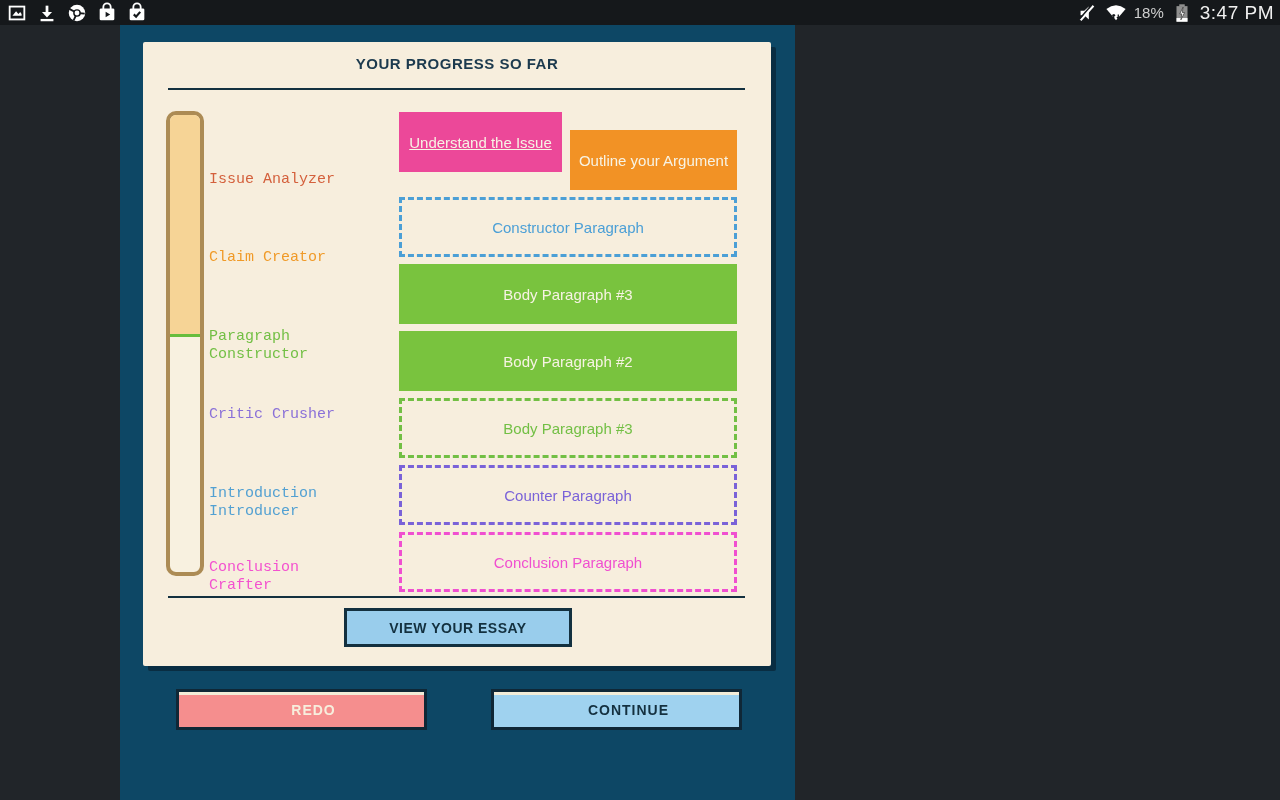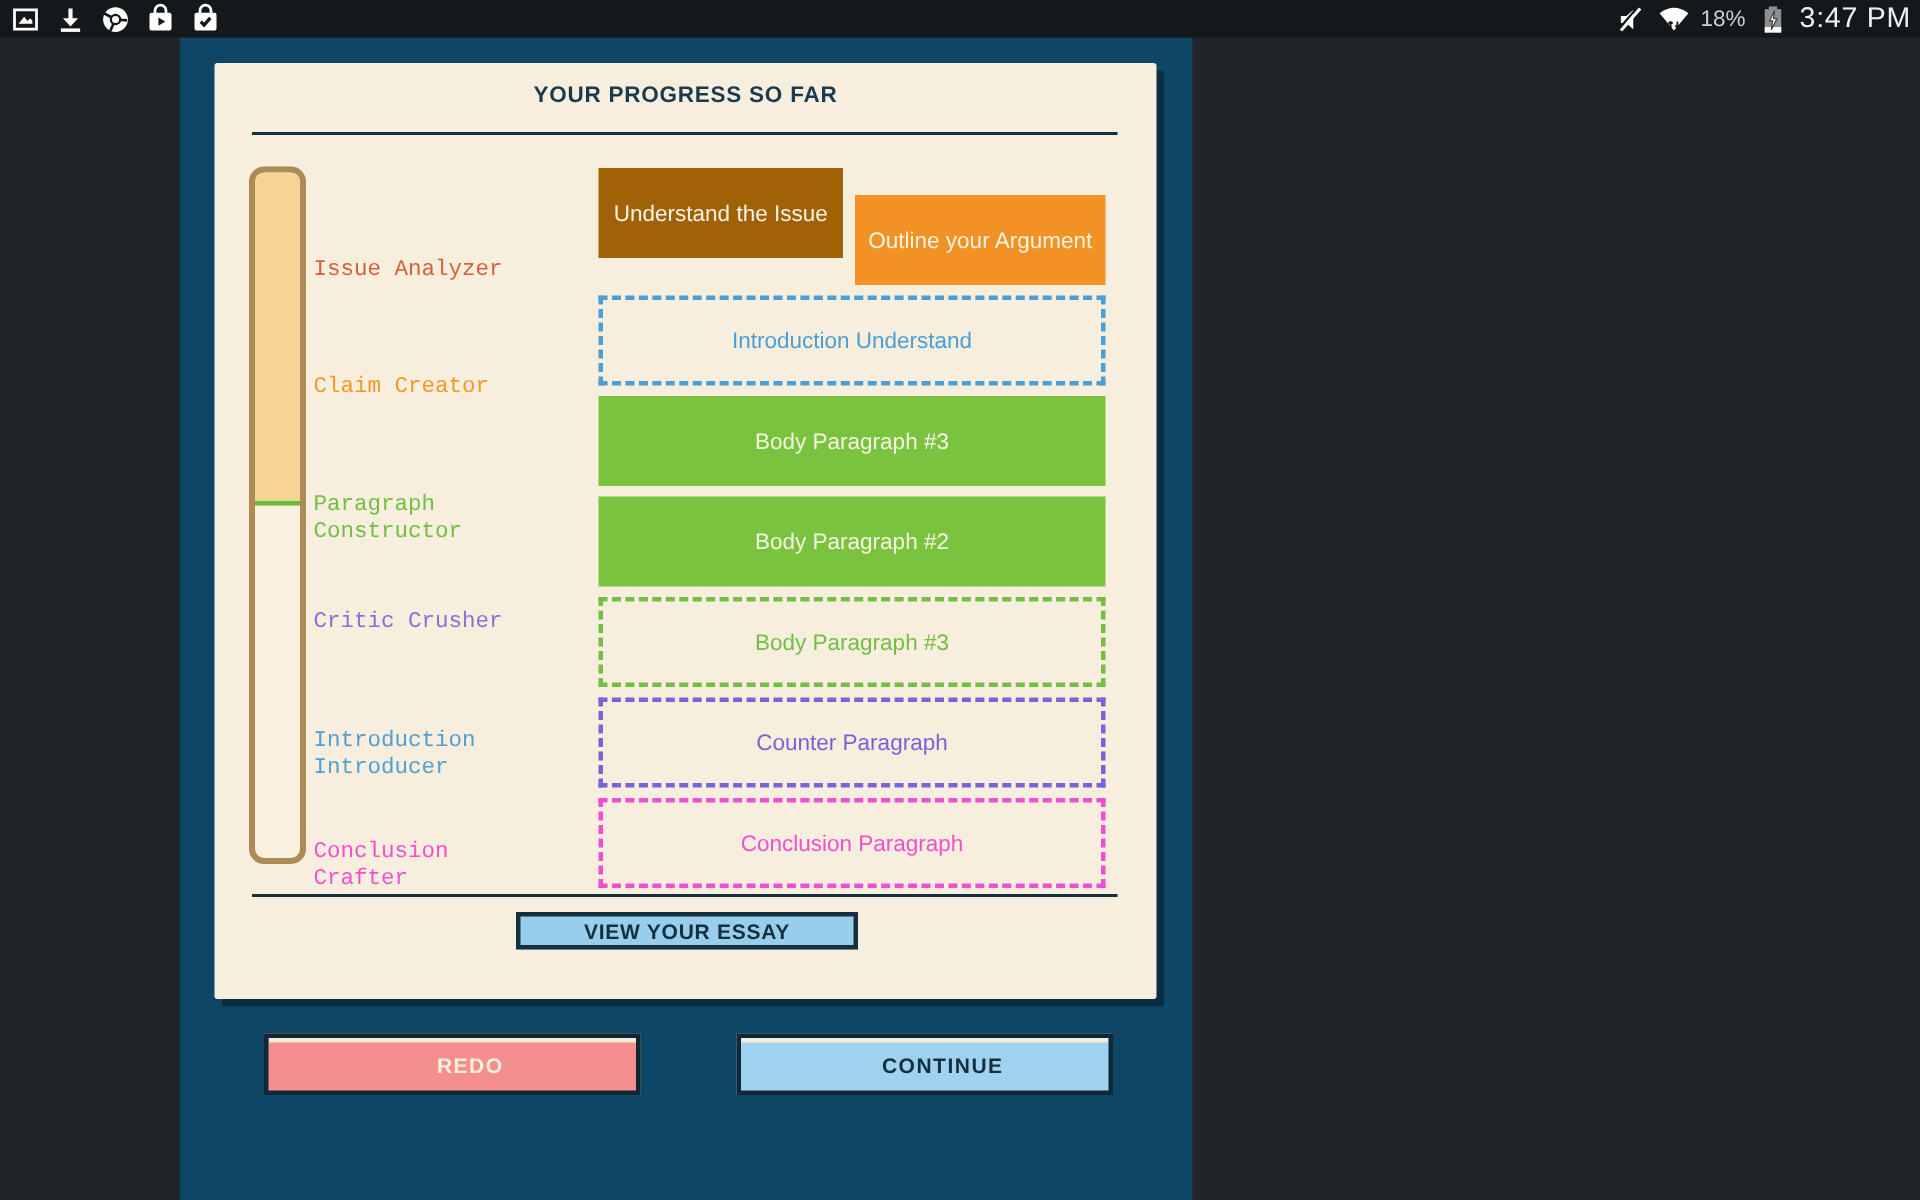--- a/index.html
+++ b/index.html
@@ -76,21 +76,21 @@
     font-size:15px; text-align:center;
   }
   .block.solid { color:#f7f3e4; }
   .block.dashed { border:3px dashed; background:transparent; }
   .bw-left { width:163px; }
   .bw-right { flex:1;margin-top:18px; }
   .bw-full { width:338px; }
 
   
   .view-btn {
-    position:absolute; left:201px; top:566px; width:228px; height:25px;
+    position:absolute; left:201px; top:566px; width:228px; height:39px;
     background:#99cdec; border:3px solid #13303f;
     display:flex; align-items:center; justify-content:center;
     font-size:14px; font-weight:bold; color:#13303f; letter-spacing:0.5px;
     cursor:pointer;
   }
   .footer-btn {
     position:absolute; top:689px; width:251px; height:41px;
     border:3px solid #0f2736; box-shadow:inset 0 3px 0 #f2ecd8;
     display:flex; align-items:center; justify-content:center;
     font-size:14px; font-weight:bold; letter-spacing:1px; cursor:pointer;padding-left:24px;
@@ -168,24 +168,24 @@
     <div class="stage-label stage-1" style="color: rgb(240, 154, 40);">Claim Creator</div>
     <div class="stage-label stage-2" style="color: rgb(114, 191, 68);">Paragraph
 Constructor</div>
     <div class="stage-label stage-3" style="color: rgb(138, 112, 216);">Critic Crusher</div>
     <div class="stage-label stage-4" style="color: rgb(82, 160, 210);">Introduction
 Introducer</div>
     <div class="stage-label stage-5" style="color: rgb(243, 81, 207);">Conclusion Crafter</div>
 
     <div class="blocks">
       <div class="blocks-row">
-        <div class="block solid bw-left" style="background: #a16207;">Understand the Issue</div>
+        <div class="block solid bw-left" style="background: #ec4899; text-decoration: underline;">Understand the Issue</div>
         <div class="block solid bw-right" style="background: rgb(242, 146, 37);">Outline your Argument</div>
       </div>
-      <div class="block dashed bw-full" style="border-color: rgb(75, 159, 214); color: rgb(75, 159, 214);">Introduction Understand</div>
+      <div class="block dashed bw-full" style="border-color: rgb(75, 159, 214); color: rgb(75, 159, 214);">Constructor Paragraph</div>
       <div class="block solid bw-full" style="background: rgb(121, 195, 62);">Body Paragraph #3</div>
       <div class="block solid bw-full" style="background: rgb(121, 195, 62);">Body Paragraph #2</div>
       <div class="block dashed bw-full" style="border-color: rgb(114, 191, 68); color: rgb(114, 191, 68);">Body Paragraph #3</div>
       <div class="block dashed bw-full" style="border-color: rgb(122, 98, 216); color: rgb(122, 98, 216);">Counter Paragraph</div>
       <div class="block dashed bw-full" style="border-color: rgb(240, 79, 208); color: rgb(240, 79, 208);">Conclusion Paragraph</div>
     </div>
 
     <div class="rule rule-bottom"></div>
 
     <div class="view-btn">VIEW YOUR ESSAY</div>

